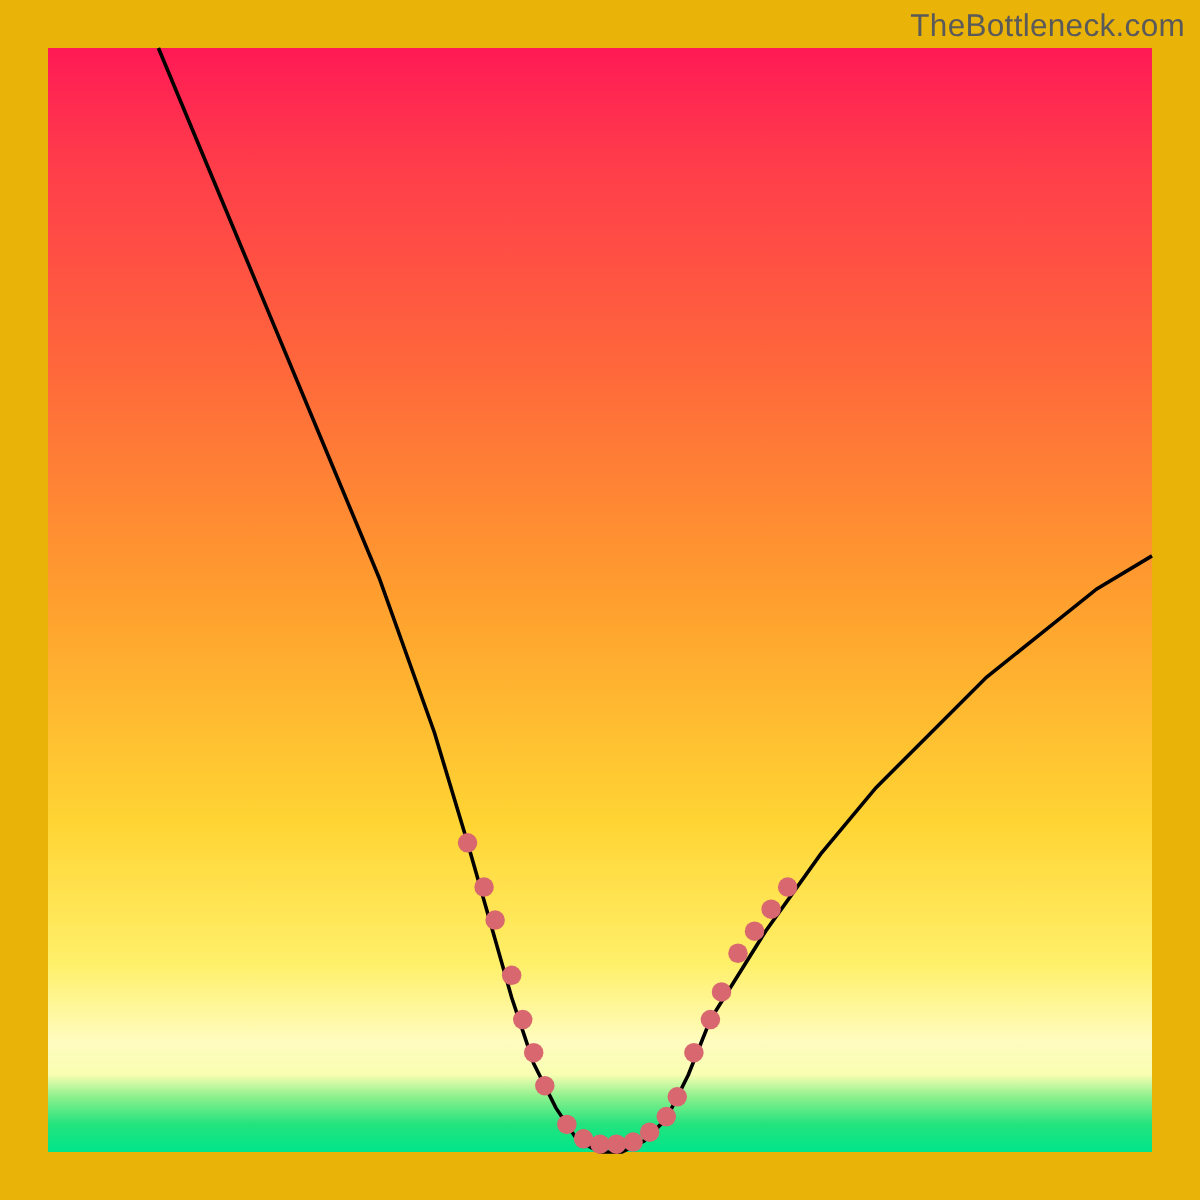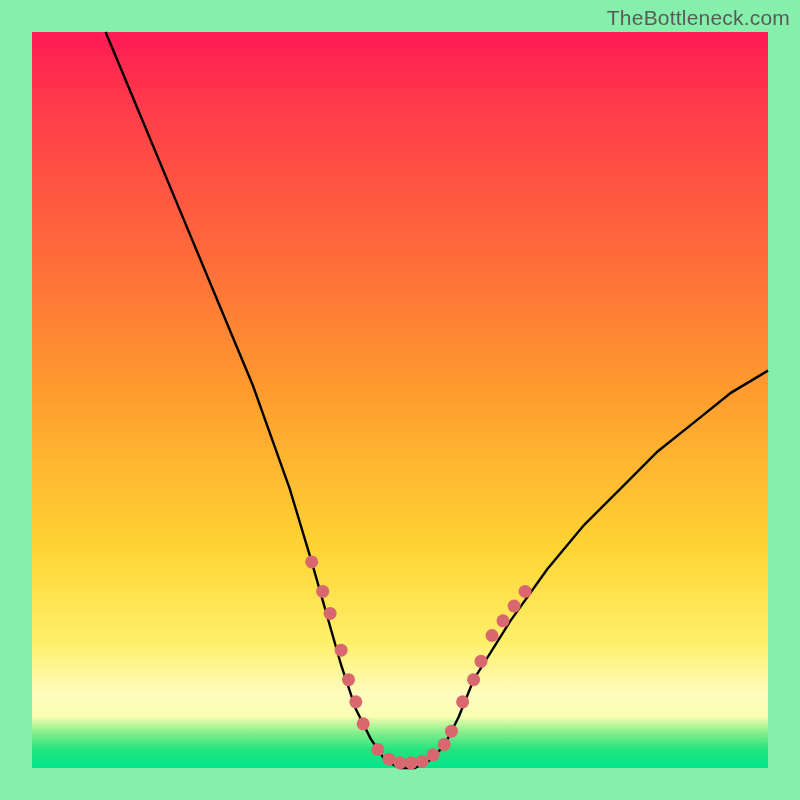--- a/index.html
+++ b/index.html
@@ -7,21 +7,21 @@
     padding: 0;
     width: 800px;
     height: 800px;
     overflow: hidden;
     background: #000;
     font-family: Arial, Helvetica, sans-serif;
   }
   .frame {
     position: absolute;
     inset: 0;
-    background: #86efac;
+    background: #eab308;
   }
   .plot-area {
     position: absolute;
     left: 32px;
     top: 32px;
     width: 736px;
     height: 736px;
     
     background: linear-gradient(
       to bottom,

